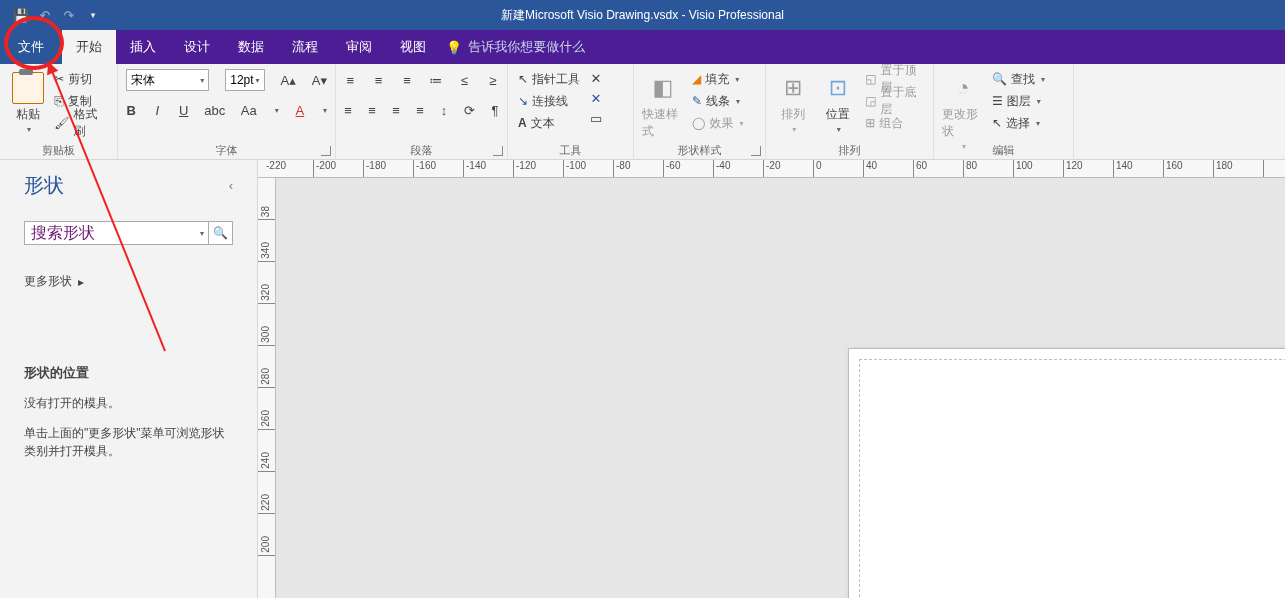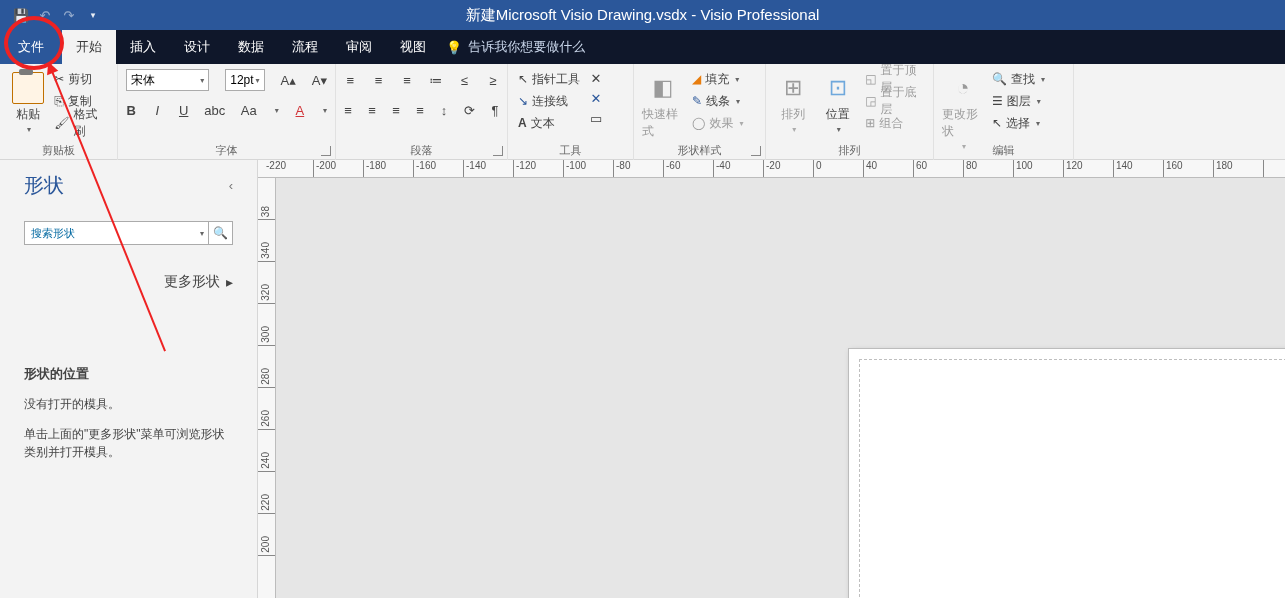--- a/index.html
+++ b/index.html
@@ -2,24 +2,24 @@
 <html><head>
 <meta charset="utf-8">
 <style>
 * { margin: 0; padding: 0; box-sizing: border-box; font-family: "Microsoft YaHei", "Segoe UI", sans-serif; }
 body { width: 1285px; height: 598px; background: #f3f3f3; overflow: hidden; position: relative; font-size: 12px; }
 
 
 .titlebar { height: 30px; background: #2b579a; display: flex; align-items: center; position: relative; color: #fff; }
 .qat { display: flex; align-items: center; gap: 2px; padding-left: 10px; }
 .qat .ico { width: 22px; height: 22px; display: flex; align-items: center; justify-content: center; color: #fff; opacity: .9; font-size: 13px; }
-.titlebar .title { position: absolute; left: 50%; transform: translateX(-50%); font-size: 15px; white-space: nowrap; }
-
-
-.tabs { height: 34px; background: #0f172a; display: flex; align-items: center; padding-left: 0; color: #fff; position: relative; }
+.titlebar .title { position: absolute; left: 50%; transform: translateX(-50%); font-size: 12px; white-space: nowrap; }
+
+
+.tabs { height: 34px; background: #4c1d95; display: flex; align-items: center; padding-left: 0; color: #fff; position: relative; }
 .tab { padding: 0 14px; height: 34px; display: flex; align-items: center; font-size: 13px; cursor: pointer; }
 .tab.file { background: #2b579a; color: #fff; padding: 0 18px; }
 .tab.active { background: #f3f3f3; color: #3a3a3a; }
 .tellme { display: flex; align-items: center; gap: 6px; color: #c9d6ea; font-size: 13px; margin-left: 6px; }
 .file-circle { position: absolute; left: 4px; top: -14px; width: 60px; height: 54px; border: 4px solid #e22; border-radius: 50%; pointer-events: none; z-index: 99; }
 
 
 .ribbon { height: 96px; background: #f3f3f3; border-bottom: 1px solid #d6d6d6; display: flex; }
 .group { border-right: 1px solid #e1e1e1; height: 96px; display: flex; flex-direction: column; position: relative; padding: 4px 8px 0 8px; }
 .group-label { position: absolute; bottom: 2px; left: 0; right: 0; text-align: center; font-size: 11px; color: #666; }
@@ -33,23 +33,23 @@
 .mini-ico { width: 20px; height: 20px; display: flex; align-items: center; justify-content: center; font-size: 13px; color: #444; }
 .paste-ico { width: 28px; height: 34px; border: 1px solid #c07000; background: #fff4e5; border-radius: 2px; position: relative; }
 .paste-ico::before { content: ""; position: absolute; top: -4px; left: 6px; width: 14px; height: 6px; background: #7a7a7a; border-radius: 2px; }
 
 
 .workspace { display: flex; height: calc(598px - 160px); }
 .shapes-pane { width: 258px; background: #f3f3f3; border-right: 1px solid #d6d6d6; padding: 12px 24px; color: #444; position: relative; }
 .shapes-title { color: #2b579a; font-size: 20px; margin-bottom: 8px; display: flex; justify-content: space-between; align-items: center; }
 .shapes-title .chev { color: #777; font-size: 13px; }
 .search-box { display: flex; border: 1px solid #ababab; background: #fff; height: 24px; margin-top: 22px; align-items: center; }
-.search-box .inp { flex: 1; padding: 0 6px; font-size: 11px; color: #0369a1; }
+.search-box .inp { flex: 1; padding: 0 6px; font-size: 16px; color: #701a75; }
 .search-box .sbtn { width: 24px; height: 24px; border-left: 1px solid #ababab; display: flex; align-items: center; justify-content: center; color: #2b579a; }
-.more-shapes { margin-top: 28px; font-size: 14px; color: #444; display: flex; align-items: center; gap: 6px; justify-content: flex-end; }
+.more-shapes { margin-top: 28px; font-size: 12px; color: #444; display: flex; align-items: center; gap: 6px; }
 .shape-info .t { font-weight: bold; font-size: 13px; margin-top: 74px; }
 .shape-info p { font-size: 12px; color: #444; margin-top: 12px; line-height: 1.5; }
 
 
 .canvas-wrap { flex: 1; display: flex; flex-direction: column; position: relative; background: #e6e6e6; }
 .ruler-h { height: 18px; background: #f7f7f7; border-bottom: 1px solid #bcbcbc; display: flex; position: relative; overflow: hidden; margin-left: 6px; }
 .ruler-h .tick { position: relative; width: 50px; flex-shrink: 0; border-right: 1px solid #888; height: 100%; }
 .ruler-h .tick span { position: absolute; top: 0; left: 2px; font-size: 10px; color: #555; }
 .ruler-corner { position: absolute; left: 0; top: 0; width: 18px; height: 18px; background: #f7f7f7; border-right: 1px solid #bcbcbc; border-bottom: 1px solid #bcbcbc; }
 .ruler-v { position: absolute; left: 0; top: 18px; bottom: 0; width: 18px; background: #f7f7f7; border-right: 1px solid #bcbcbc; }

